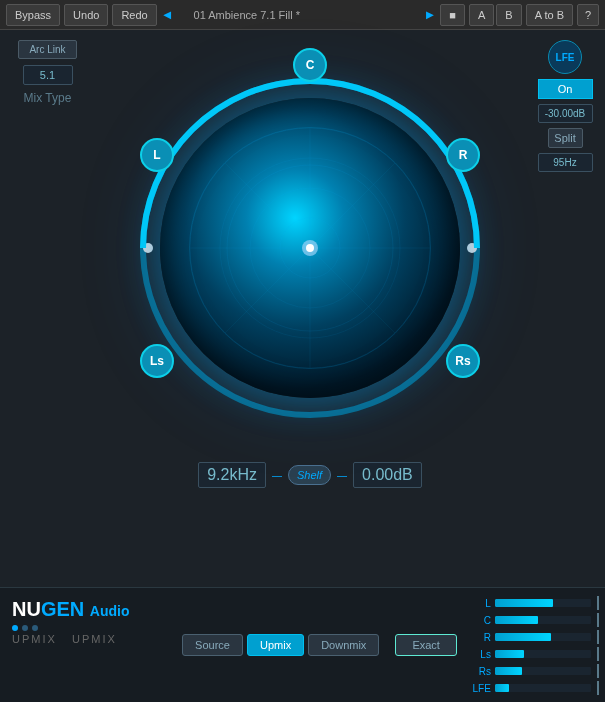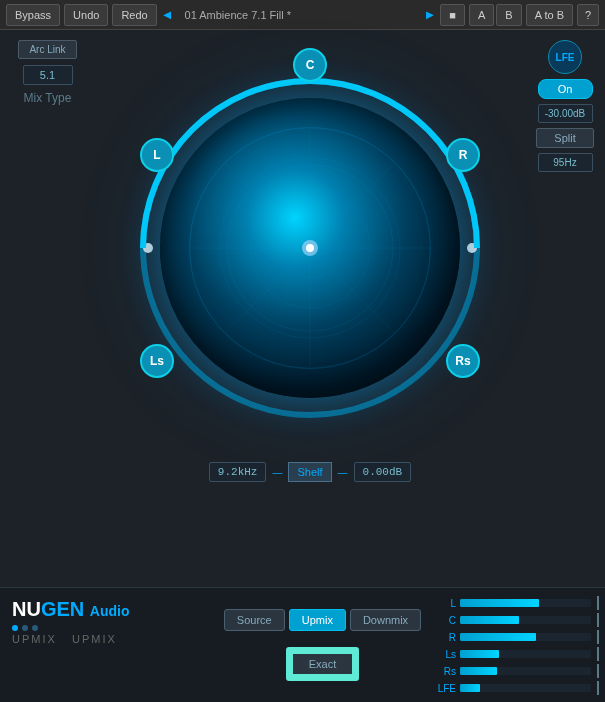--- a/index.html
+++ b/index.html
@@ -29,21 +29,21 @@
       color: #ccc;
       padding: 2px 8px;
       font-size: 11px;
       cursor: pointer;
       border-radius: 2px;
       height: 22px;
     }
     .top-bar .track-name {
       color: #aaa;
       font-size: 11px;
-      margin-left: 7px;
+      margin-left: 16px;
     }
     .top-bar .spacer { flex: 1; }
     .top-bar .ab-group {
       display: flex;
       gap: 2px;
     }
     .play-btn {
       color: #0af;
       font-size: 13px;
       background: none !important;
@@ -262,38 +262,38 @@
       justify-content: center;
       gap: 6px;
       margin-top: 4px;
       width: 100%;
     }
     .ctrl-box {
       background: #1a2530;
       border: 1px solid #3a5060;
       color: #7bc;
       padding: 3px 8px;
-      font-size: 11px;
+      font-size: 16px;
       border-radius: 2px;
       min-width: 55px;
       text-align: center;
-      font-family: Liberation Mono, monospace;
     }
     .ctrl-arrow {
       color: #0af;
       font-size: 10px;
     }
     .shelf-btn {
       background: #2a4050;
       border: 1px solid #4a7090;
       color: #0af;
       padding: 3px 8px;
       font-size: 11px;
-      border-radius: 0;
-      cursor: pointer;
+      border-radius: 10px;
+      cursor: pointer;
+      font-style: italic;
     }
 
     
     .right-panel {
       width: 80px;
       background: #1c2228;
       display: flex;
       flex-direction: column;
       align-items: center;
       padding-top: 10px;
@@ -313,21 +313,21 @@
       font-weight: bold;
     }
     .lfe-on-btn {
       background: #00a0d0;
       border: 1px solid #00c0f0;
       color: #fff;
       padding: 3px 0;
       width: 55px;
       text-align: center;
       font-size: 11px;
-      border-radius: 8px;
+      border-radius: 0;
       cursor: pointer;
     }
     .lfe-param-box {
       background: #1a2530;
       border: 1px solid #3a5060;
       color: #7bc;
       padding: 3px 4px;
       font-size: 10px;
       border-radius: 2px;
       width: 55px;
@@ -339,21 +339,21 @@
       display: flex;
       flex-direction: column;
       gap: 4px;
       align-items: center;
     }
     .rb-btn {
       background: #2a3540;
       border: 1px solid #4a5a66;
       color: #8ab;
       padding: 3px 0;
-      width: 58px;
+      width: 35px;
       text-align: center;
       font-size: 11px;
       border-radius: 2px;
       cursor: pointer;
     }
     .gear-btn {
       background: #2a3540;
       border: 1px solid #4a5a66;
       color: #8ab;
       width: 55px;
@@ -415,21 +415,21 @@
     }
     .diffusion-bar-label {
       color: #0af;
       font-size: 13px;
       font-weight: bold;
       text-align: center;
     }
     .bottom-center {
       flex: 1;
       display: flex;
-      flex-direction: column;
+      flex-direction: row;
       align-items: center;
       justify-content: center;
       gap: 16px;
       padding: 8px;
     }
     .bottom-btn-row {
       display: flex;
       gap: 4px;
       align-items: center;
     }
@@ -449,21 +449,21 @@
       border: 1px solid #00c0f0;
       color: #fff;
     }
     .b-btn-downmix {
       background: #2a3540;
       border: 1px solid #4a6070;
       color: #8ab;
     }
     .b-btn-exact {
       background: #2a3540;
-      border: 7px solid #5eead4;
+      border: 1px solid #5eead4;
       color: #8ab;
       padding: 4px 16px;
     }
     .bottom-right {
       width: 175px;
       padding: 8px 6px;
       display: flex;
       flex-direction: column;
       gap: 3px;
     }

